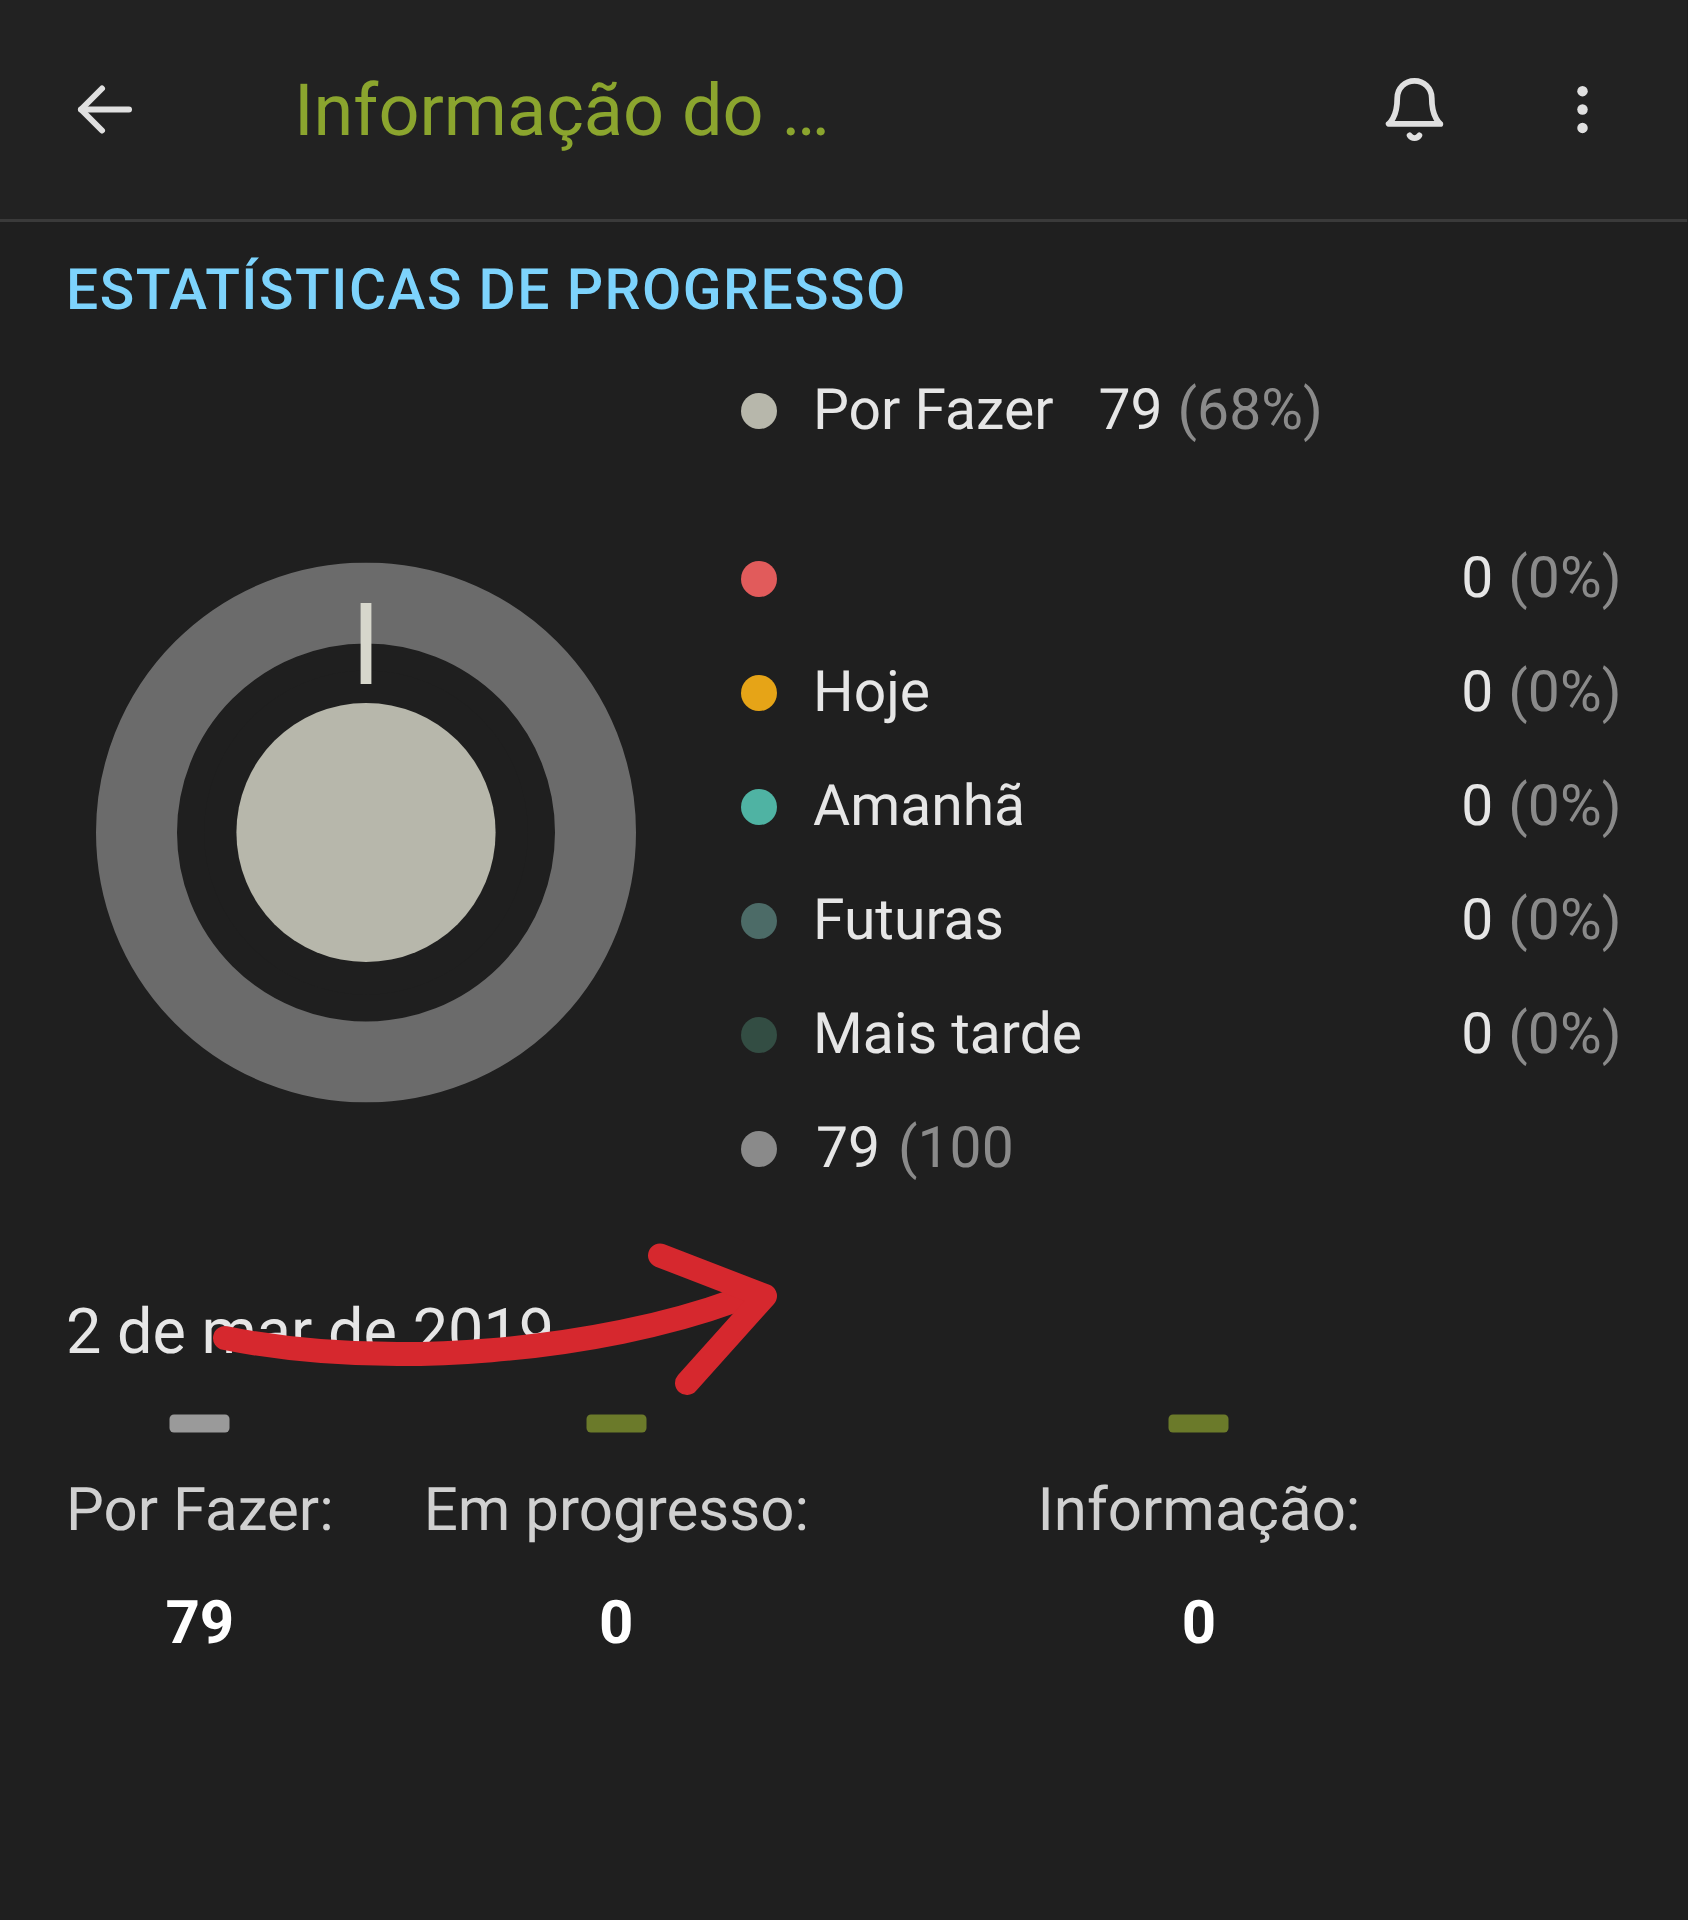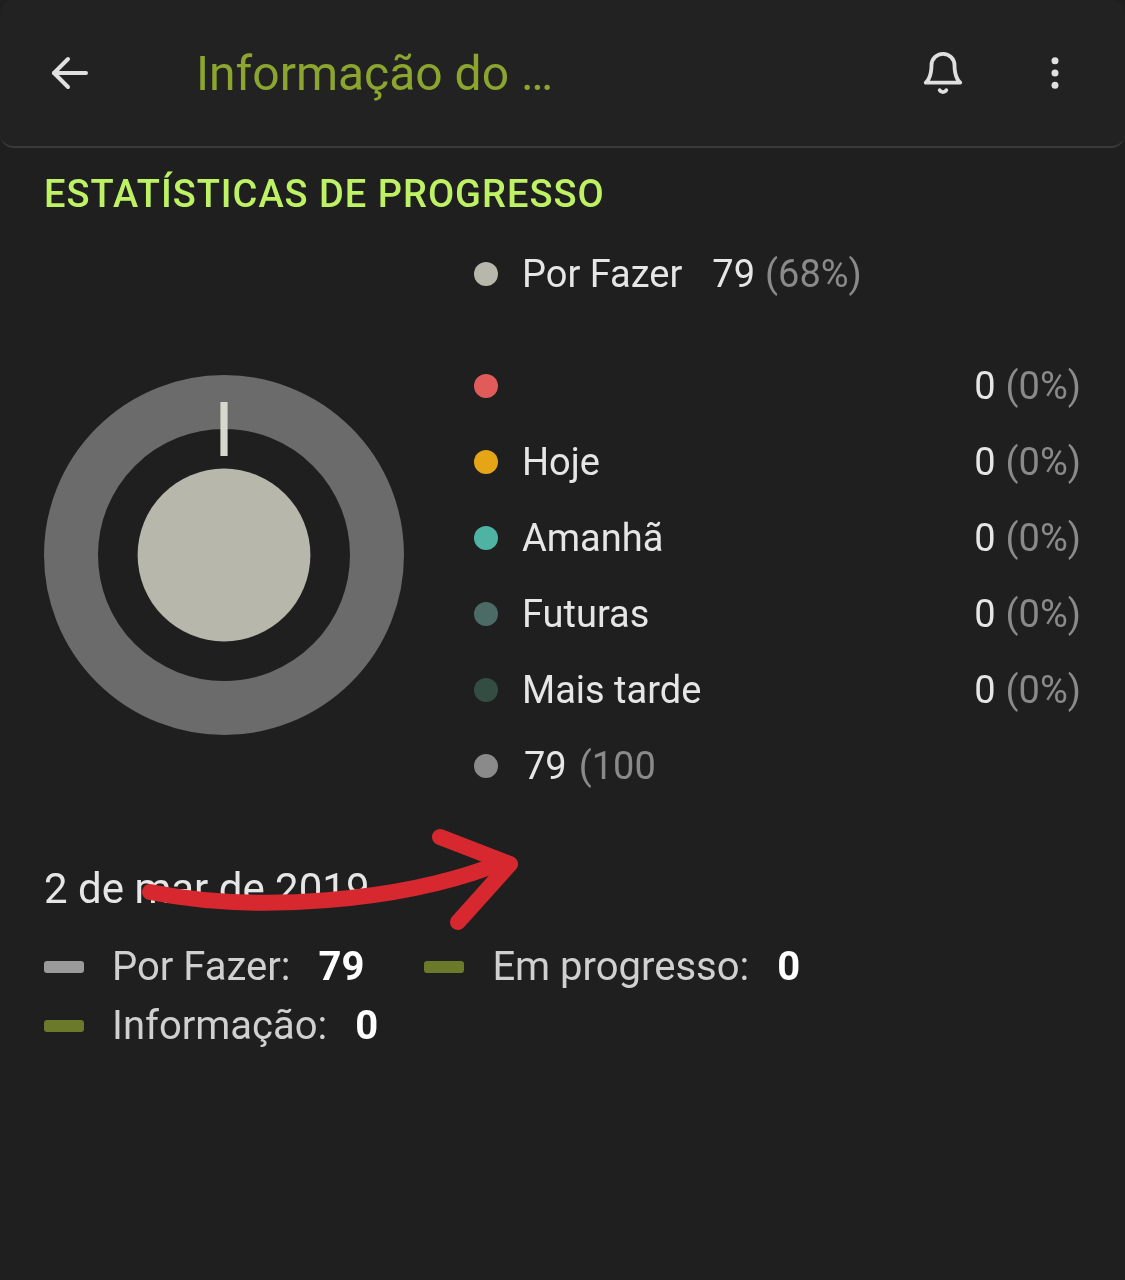--- a/index.html
+++ b/index.html
@@ -11,21 +11,20 @@
     color: #e0e0e0;
     overflow: hidden;
   }
   .header {
     display: flex;
     align-items: center;
     height: 148px;
     padding: 0 24px;
     border-bottom: 2px solid #3a3a3a;
     background: #222222;
-    border-radius: 14px;
   }
   .back-arrow {
     width: 52px; height: 52px;
     display:flex;align-items:center;justify-content:center;
     margin-right: 100px;
     margin-left: 20px;
   }
   .header-title {
     flex: 1;
     color: #8ba52e;
@@ -38,29 +37,29 @@
     display: flex;
     align-items: center;
     gap: 60px;
     margin-right: 20px;
     margin-left: 20px;
   }
   .icon-btn { width: 52px; height: 52px; display:flex;align-items:center;justify-content:center; }
 
   .section-title {
     font-size: 38px;
-    color: #bef264;
+    color: #7dd3fc;
     letter-spacing: 1px;
     padding: 24px 44px 10px 44px;
     font-weight: 500;
   }
 
   .stats-row {
     display: flex;
-    padding: 10px 44px 0 44px;
+    padding: 10px 44px 0 64px;
   }
   .donut-wrap {
     flex: 0 0 420px;
     display:flex;
     align-items:center;
     justify-content:flex-start;
     padding-top: 70px;
   }
   .legend {
     flex: 1;
@@ -108,20 +107,21 @@
     flex-wrap: wrap;
     padding: 30px 44px 0 44px;
     font-size: 40px;
     color: #d0d0d0;
     gap: 12px 60px;
   }
   .bstat {
     display: flex;
     align-items: center;
     gap: 28px;
+    flex-direction: column;
   }
   .dash {
     width: 40px; height: 12px; border-radius: 3px;
   }
   .bstat .lbl { }
   .bstat .num { font-weight: 700; color: #fff; }
 </style>
 </head>
 <body>
 

